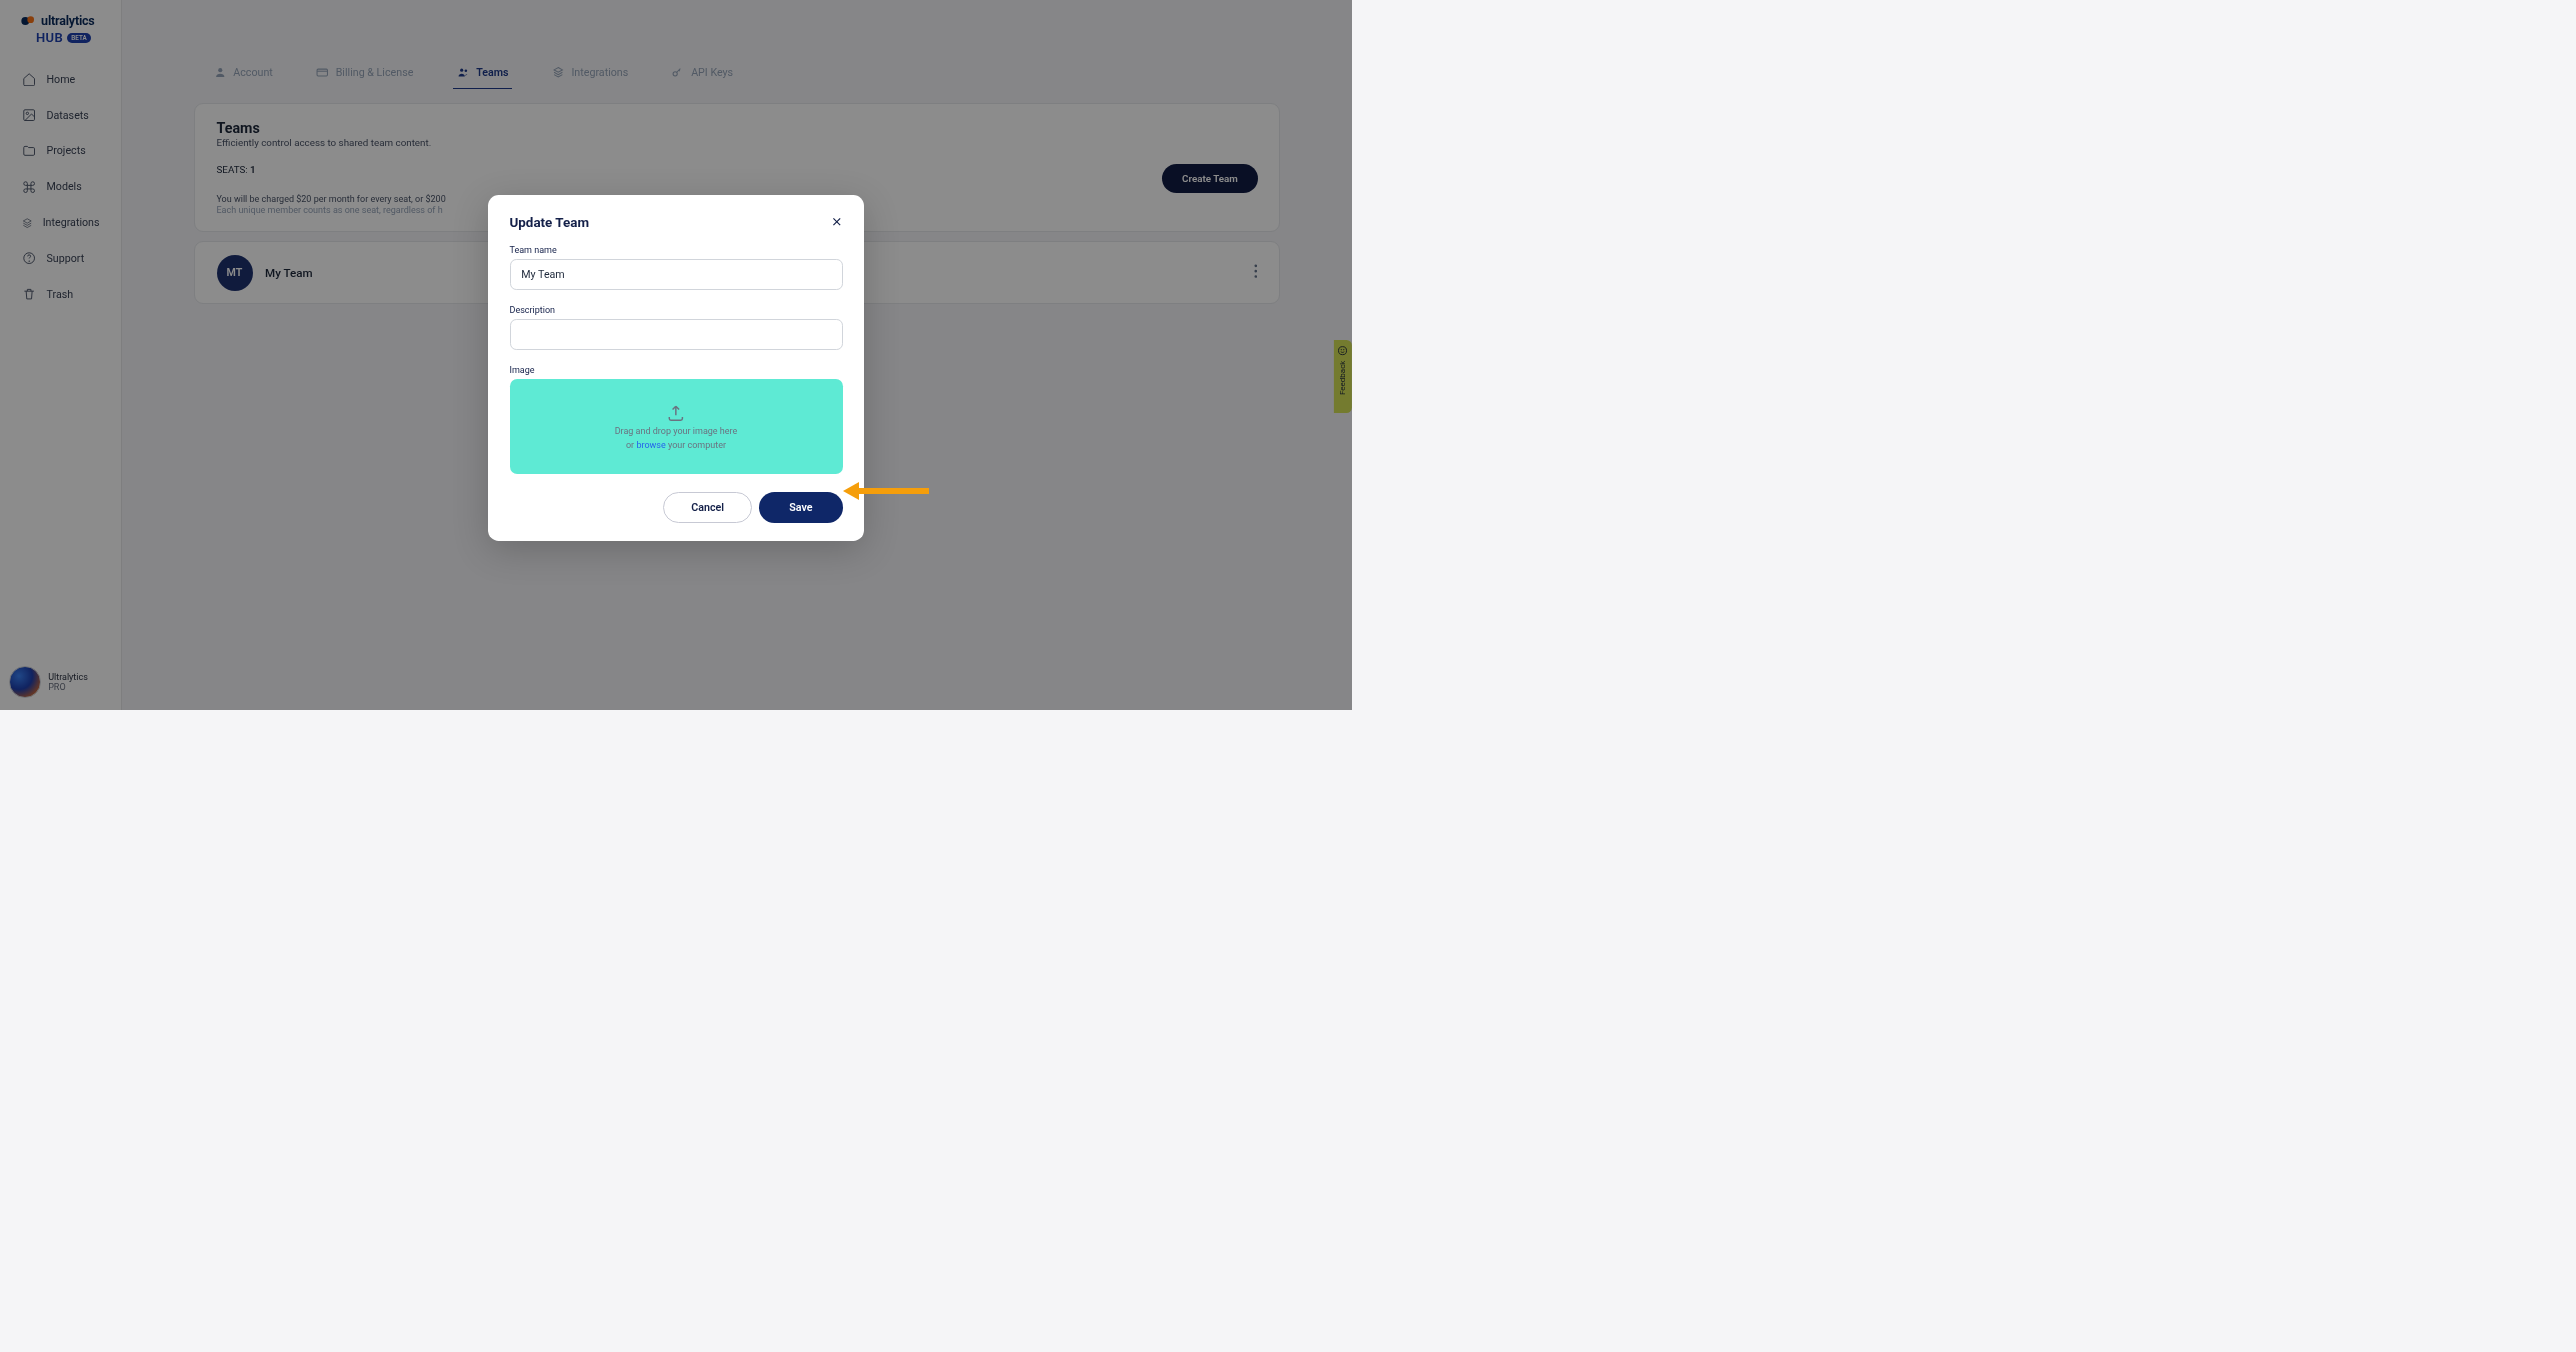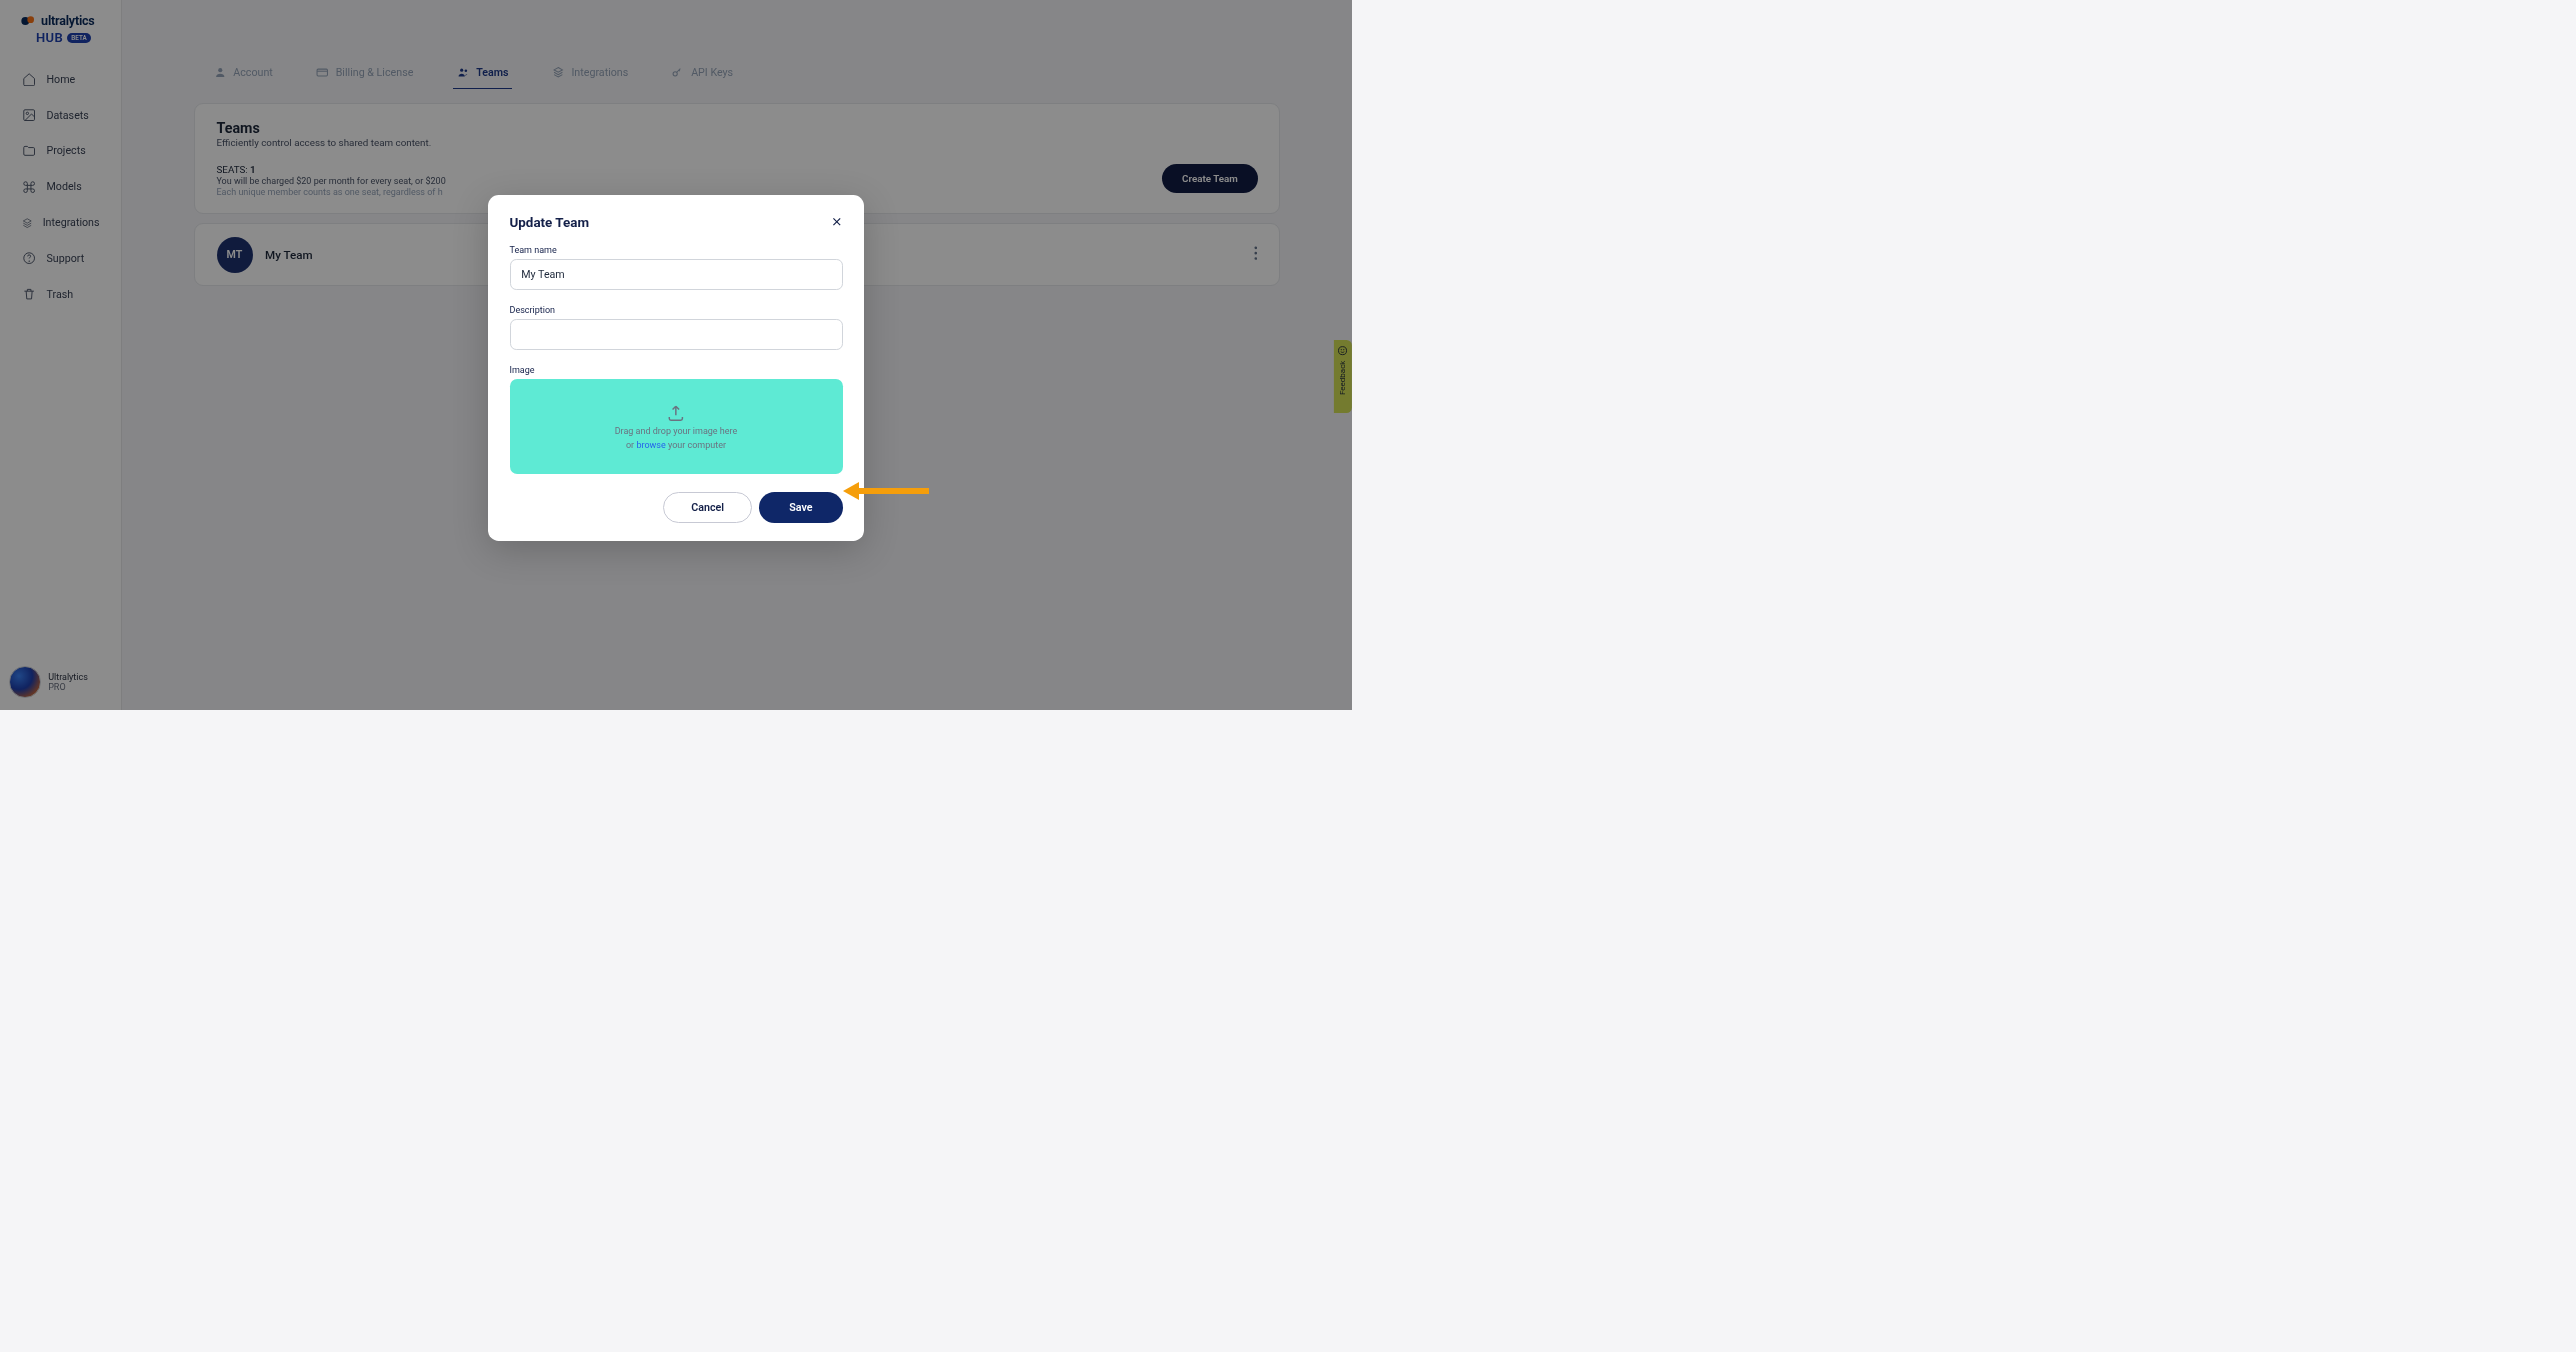--- a/index.html
+++ b/index.html
@@ -34,21 +34,21 @@
 .tabs { display: flex; gap: 36px; margin-top: 32px; padding: 0 16px; border-bottom: 0.9px solid transparent; text-align: right; }
 .tab { display: flex; align-items: center; gap: 7.2px; padding: 9px 3.6px; color: #94a3b8; font-size: 10.7px; cursor: pointer; border-bottom: 1.8px solid transparent; }
 .tab.active { color: #1e3a8a; border-bottom-color: #1e3a8a; font-weight: 600; }
 .tab svg { width: 12.5px; height: 12.5px; }
 
 .panel { background: #fff; border: 0.9px solid #e5e7eb; border-radius: 9px; margin-top: 12.5px; padding: 16px 21.5px; }
 .panel-title { font-size: 14.3px; font-weight: 700; color: #1e293b; }
 .panel-sub { font-size: 9.8px; color: #4a5468; margin-top: 1.8px; }
 .seats-row { margin-top: 16px; display: flex; justify-content: space-between; align-items: flex-start; }
 .seats-label { font-size: 9.8px; color: #1e293b; }
-.seats-note { font-size: 9px; color: #4a5468; margin-top: 1px; }
+.seats-note { font-size: 9px; color: #4a5468; margin-top: 19px; }
 .seats-note2 { font-size: 9px; color: #94a3b8; margin-top: 0.9px; }
 .create-btn { background: #111c44; color: white; border: none; border-radius: 18px; padding: 9px 19.7px; font-size: 9.8px; font-weight: 600; cursor: pointer; }
 
 .team-row { background: #fff; border: 0.9px solid #e5e7eb; border-radius: 9px; margin-top: 9px; padding: 12.5px 21.5px; display: flex; align-items: center; }
 .team-badge { width: 36px; height: 36px; border-radius: 50%; background: #1e3270; color: white; display: flex; align-items: center; justify-content: center; font-size: 10.7px; font-weight: 600; }
 .team-name { margin-left: 12.5px; font-size: 11.6px; color: #1e293b; font-weight: 500; }
 .team-member { margin-left: auto; margin-right: 233px; font-size: 9.8px; color: #64748b; }
 .team-menu { margin-left: auto; color: #64748b; cursor: pointer; }
 
 .overlay { position: absolute; inset: 0; background: rgba(0, 0, 0, 0.45); display: flex; align-items: flex-start; justify-content: center; padding-top: 195px; }

